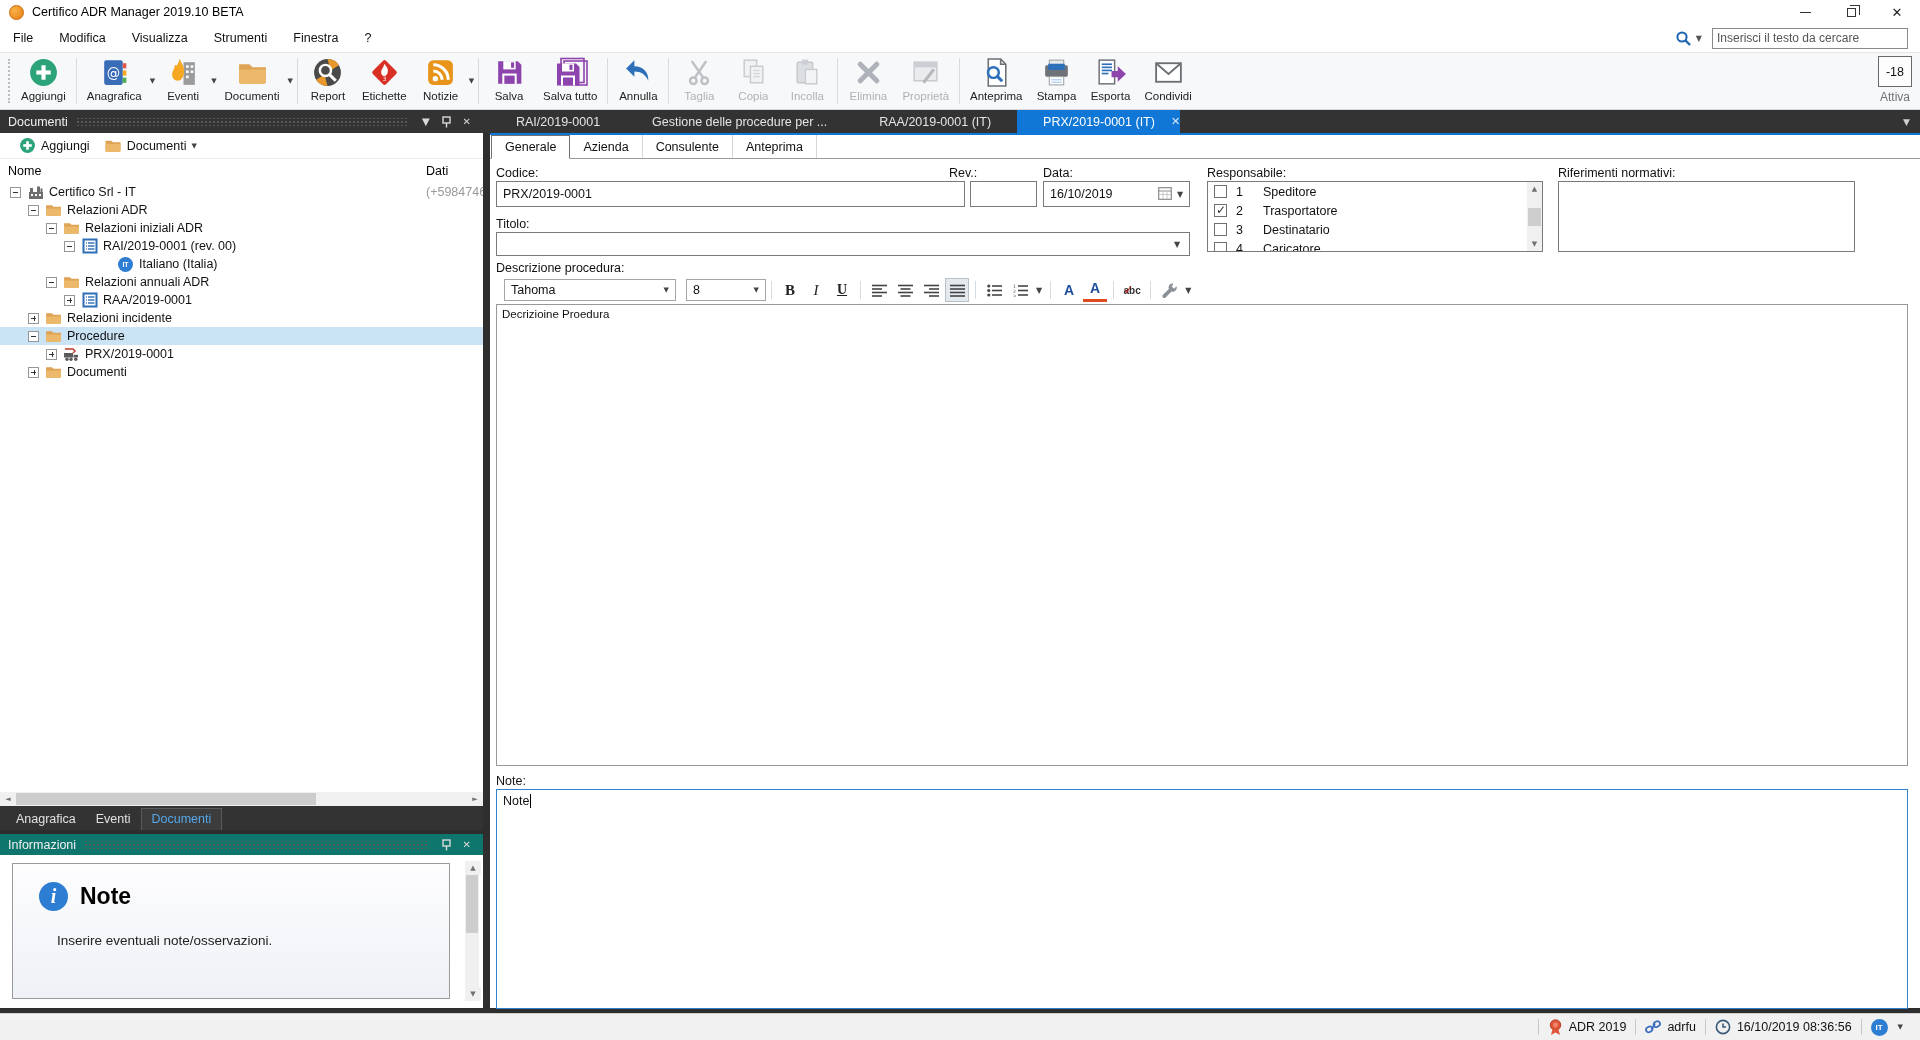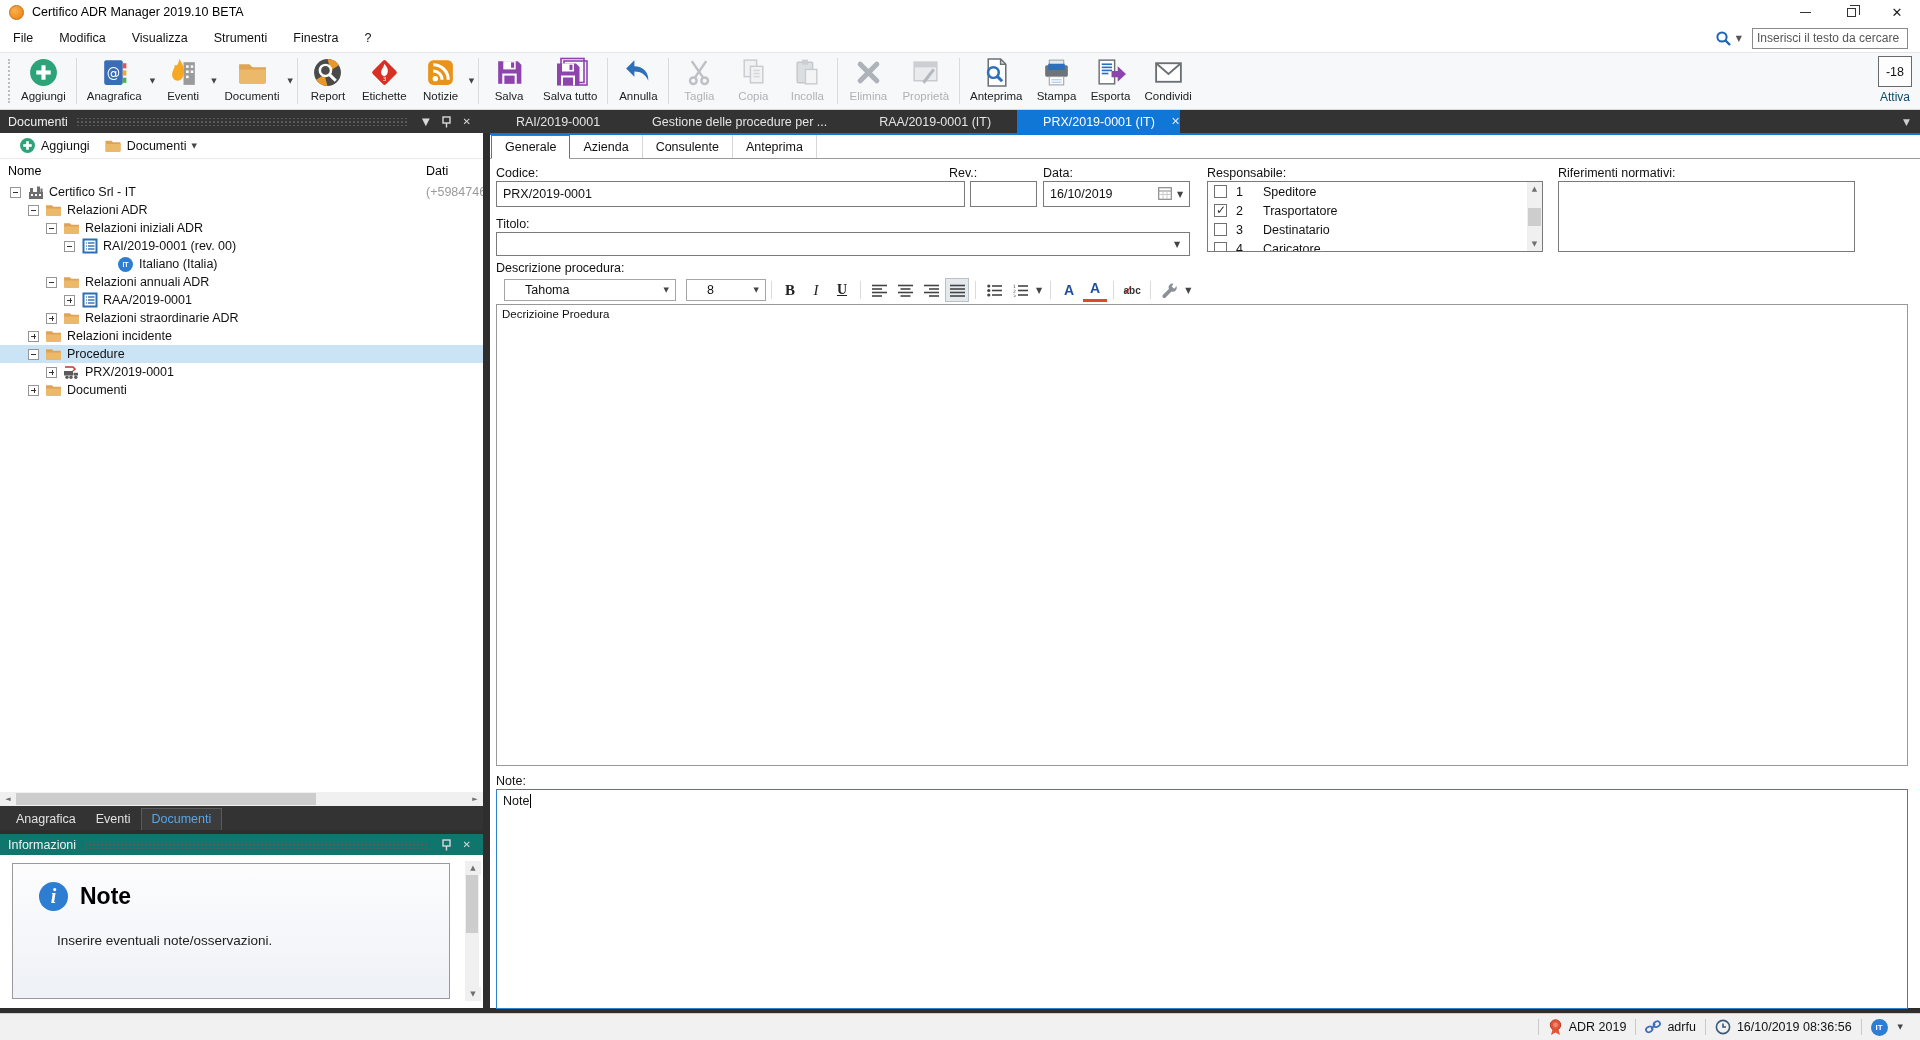--- a/index.html
+++ b/index.html
@@ -17,35 +17,35 @@
   .wb-min { width:11px; height:1px; background:#333; display:block; }
   .wb-max { width:9px; height:9px; border:1px solid #333; position:relative; display:block; }
   .wb-max::before { content:""; position:absolute; left:2px; top:-4px; width:9px; height:9px; border:1px solid #333; border-left:none; border-bottom:none; }
   .wb-close { font-size:13px; }
 
   
   #menubar { left:0; top:24px; width:1920px; height:28px; background:#fff; display:flex; align-items:center; }
   .menu-item { padding:4px 13px; color:#111; }
   #search-zone { margin-left:auto; display:flex; align-items:center; gap:4px; padding-right:12px; }
   .srch-dd { font-size:8px; color:#555; margin-right:6px; }
-  #search-input { width:156px; height:21px; border:1px solid #8a8a8a; font-family:"Liberation Sans",sans-serif; font-size:12px; padding:0 4px; color:#0369a1; }
+  #search-input { width:196px; height:21px; border:1px solid #8a8a8a; font-family:"Liberation Sans",sans-serif; font-size:12px; padding:0 4px; color:#0369a1; }
   #search-input::placeholder { color:#555; }
 
   
   #toolbar { left:0; top:52px; width:1920px; height:58px; background:#f7f8f9; border-top:1px solid #e6e6e6; border-bottom:1px solid #d8d8d8; display:flex; align-items:stretch; padding-left:6px; }
   .grip-v { width:4px; margin:6px 2px; border-left:2px dotted #b9bec3; }
   .tbtn { display:flex; flex-direction:column; align-items:center; justify-content:flex-start; padding:3px 7px 2px; min-width:54px; }
   .tbtn .ticon { height:33px; display:flex; align-items:center; }
   .tbtn .tlabel { font-size:11.5px; color:#222; margin-top:1px; white-space:nowrap; }
   .tbtn.disabled .tlabel { color:#aeb2b6; }
   .tsep { width:1px; background:#d9dcdf; margin:5px 3px; }
   .dd-arrow { align-self:center; font-size:7px; color:#444; padding:0 1px; display:flex; align-items:center; }
   #activation { margin-left:auto; display:flex; flex-direction:column; align-items:center; padding:3px 8px 0 0; }
   #activation .act-box { width:34px; height:31px; border:1px solid #6a6a6a; background:#fdfdfd; display:flex; align-items:center; justify-content:center; font-size:12.5px; color:#111; }
-  #activation .act-lbl { font-size:12px; margin-top:3px; color:#0c4a6e; }
+  #activation .act-lbl { font-size:12px; margin-top:3px; color:#737373; }
 
   
   #tabstrip { left:0; top:110px; width:1920px; height:23px; background:#333333; display:flex; }
   #lp-header { width:483px; display:flex; align-items:center; color:#f0f0f0; padding:0 6px 0 8px; }
   .hdr-dots { flex:1; height:8px; margin:0 8px; background-image:radial-gradient(#5a5a5a 1px, transparent 1px); background-size:4px 4px; background-position:0 2px; }
   .hdr-ico { color:#d9d9d9; font-size:10px; padding:0 6px; display:flex; align-items:center; }
   .pin-svg { display:block; }
   #doc-tabs { flex:1; display:flex; margin-left:7px; }
   .dtab { padding:0 26px; display:flex; align-items:center; color:#e4e4e4; font-size:12.5px; white-space:nowrap; }
   .dtab.active { background:#1177d7; color:#fff; padding-right:0; }
@@ -110,21 +110,21 @@
   .chk { width:13px; height:13px; border:1px solid #707070; margin:0 0 0 6px; background:#fff; position:relative; flex:0 0 13px; }
   .chk.checked::after { content:"✓"; font-family:"DejaVu Sans",sans-serif; position:absolute; left:1px; top:-2px; font-size:12px; color:#2b2b2b; }
   .resp-num { width:22px; padding-left:9px; color:#111; }
   .resp-name { padding-left:14px; color:#111; }
   #resp-scroll { position:absolute; right:0; top:0; width:15px; height:69px; background:#f0f0f0; display:flex; flex-direction:column; }
   #resp-scroll .sb-track { flex:1; position:relative; }
   #resp-scroll .sb-thumb { position:absolute; top:12px; left:1px; width:13px; height:18px; background:#cdcdcd; }
 
   
   #rtf-bar { position:absolute; left:6px; top:141px; width:1412px; height:28px; display:flex; align-items:center; }
-  .rtf-combo { height:22px; border:1px solid #a5a5a5; background:#fff; display:flex; align-items:center; padding-left:20px; position:relative; color:#111; }
+  .rtf-combo { height:22px; border:1px solid #a5a5a5; background:#fff; display:flex; align-items:center; padding-left:6px; position:relative; color:#111; }
   .rtf-combo .cdd { margin-left:auto; font-size:7px; color:#444; padding:0 6px; }
   .rbtn { width:24px; height:24px; display:flex; align-items:center; justify-content:center; margin:0 1px; color:#222; }
   .rbtn.pressed { background:#e4e9ee; border:1px solid #b9c0c7; }
   .rsep { width:1px; height:18px; background:#d9dcdf; margin:0 5px; }
   .b-bold { font-family:"Liberation Serif",serif; font-weight:bold; font-size:15px; }
   .b-italic { font-family:"Liberation Serif",serif; font-style:italic; font-size:15px; }
   .b-under { font-family:"Liberation Serif",serif; font-size:14px; text-decoration:underline; font-weight:bold; }
   .b-fontA { color:#1f4e9c; font-weight:bold; font-size:14px; }
   .b-colorA { color:#1f4e9c; font-weight:bold; font-size:14px; border-bottom:3px solid #e04a1f; line-height:13px; }
   .b-abc { font-size:10px; font-weight:bold; color:#333; position:relative; }
@@ -543,30 +543,20 @@
             <rect x="1.5" y="1.5" width="13" height="13" fill="#fff" stroke="#2d6eb5" stroke-width="2"></rect>
             <line x1="6" y1="5" x2="12.5" y2="5" stroke="#2d6eb5" stroke-width="1.4"></line>
             <line x1="6" y1="8" x2="12.5" y2="8" stroke="#2d6eb5" stroke-width="1.4"></line>
             <line x1="6" y1="11" x2="12.5" y2="11" stroke="#2d6eb5" stroke-width="1.4"></line>
             <line x1="4" y1="5" x2="4.8" y2="5" stroke="#2d6eb5" stroke-width="1.4"></line>
             <line x1="4" y1="8" x2="4.8" y2="8" stroke="#2d6eb5" stroke-width="1.4"></line>
             <line x1="4" y1="11" x2="4.8" y2="11" stroke="#2d6eb5" stroke-width="1.4"></line>
           </svg>
         </span>
       <span class="tlab">RAA/2019-0001</span>
-    </div>
-    <div class="trow" style="padding-left:46px;">
-      <span class="exp plus"></span>
-      <span class="nicon">
-          <svg width="17" height="14" viewBox="0 0 32 26">
-            <path d="M2 4 h11 l3 3 h14 v15 a2 2 0 0 1 -2 2 h-24 a2 2 0 0 1 -2 -2Z" fill="#dfa355"></path>
-            <path d="M2 10 h28 v12 a2 2 0 0 1 -2 2 h-24 a2 2 0 0 1 -2 -2Z" fill="#ecb96a"></path>
-          </svg>
-        </span>
-      <span class="tlab">Relazioni straordinarie ADR</span>
     </div>
     <div class="trow" style="padding-left:28px;">
       <span class="exp plus"></span>
       <span class="nicon">
           <svg width="17" height="14" viewBox="0 0 32 26">
             <path d="M2 4 h11 l3 3 h14 v15 a2 2 0 0 1 -2 2 h-24 a2 2 0 0 1 -2 -2Z" fill="#dfa355"></path>
             <path d="M2 10 h28 v12 a2 2 0 0 1 -2 2 h-24 a2 2 0 0 1 -2 -2Z" fill="#ecb96a"></path>
           </svg>
         </span>
       <span class="tlab">Relazioni incidente</span>

